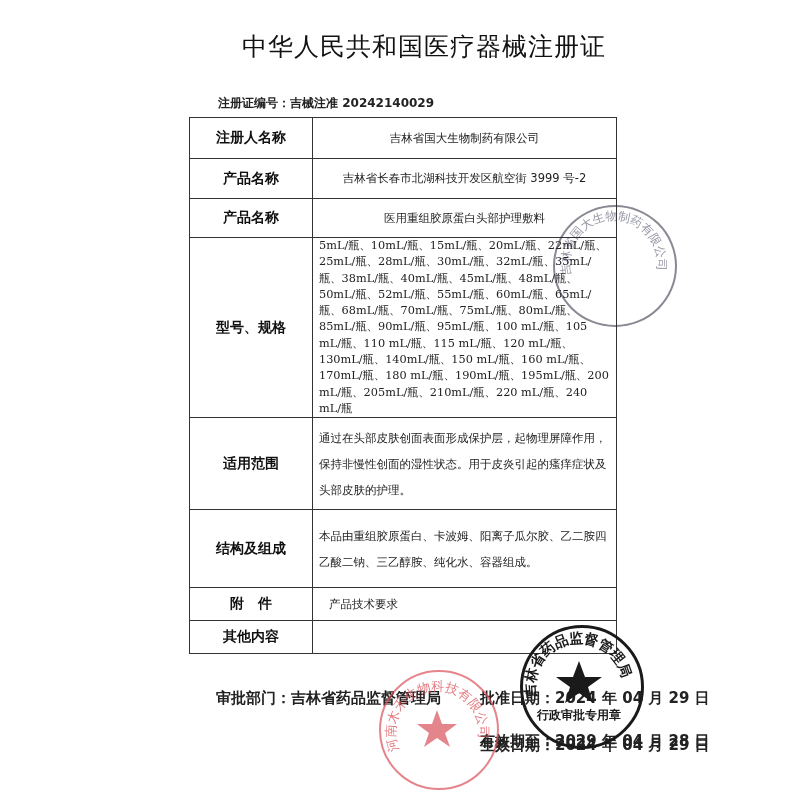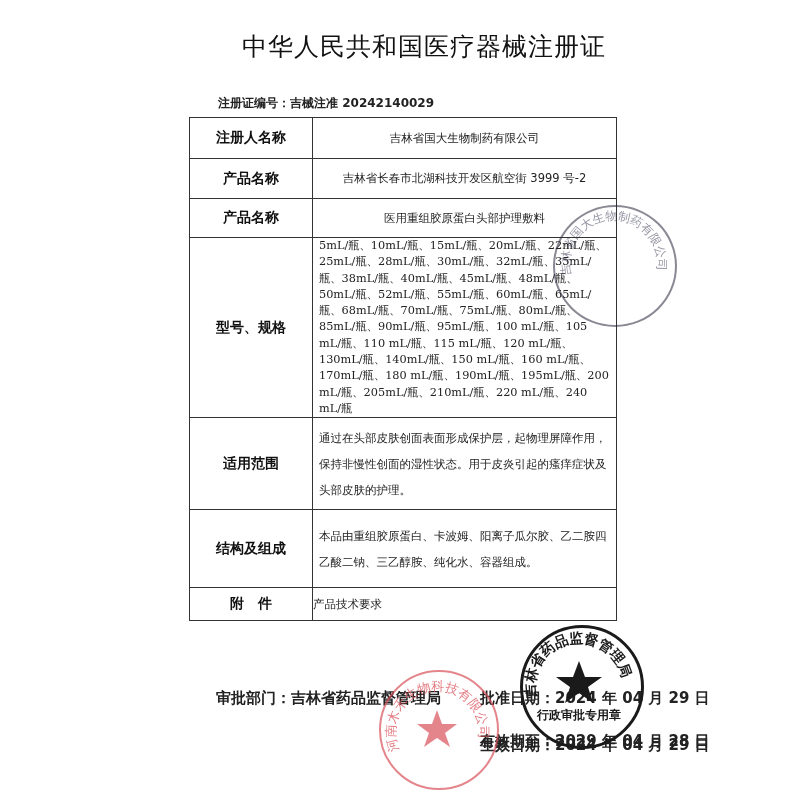--- a/index.html
+++ b/index.html
@@ -20,21 +20,21 @@
     border-collapse: collapse; table-layout: fixed;
   }
   table.cert td {
     border: 1.5px solid #333; padding: 0;
   }
   td.lab {
     width: 122px; text-align: center; font-weight: bold; font-size: 14px; color: #111;
   }
   td.val { font-size: 11.5px; color: #222; }
   td.val.center { text-align: center; }
-  td.val.left { text-align: left; padding: 0 0; }
+  td.val.left { text-align: left; padding: 0 16px; }
   td.val.spec { font-family: "DejaVu Serif", "Liberation Serif", serif; font-size: 11.3px; line-height: 16.3px; padding: 0 6px; }
   td.val.para { line-height: 26px; padding: 0 6px; font-size: 11.5px; }
   .footer { position: absolute; font-size: 15px; font-weight: bold; color: #222; text-align: right; }
   .stamp { position: absolute; border-radius: 50%; }
 </style>
 </head>
 <body>
 
 <div class="title">中华人民共和国医疗器械注册证</div>
 
@@ -64,20 +64,24 @@
     <td class="lab">适用范围</td>
     <td class="val para">通过在头部皮肤创面表面形成保护层，起物理屏障作用，保持非慢性创面的湿性状态。用于皮炎引起的瘙痒症状及头部皮肤的护理。</td>
   </tr>
   <tr style="height:78px">
     <td class="lab">结构及组成</td>
     <td class="val para">本品由重组胶原蛋白、卡波姆、阳离子瓜尔胶、乙二胺四乙酸二钠、三乙醇胺、纯化水、容器组成。</td>
   </tr>
   <tr style="height:33px">
     <td class="lab">附　件</td>
     <td class="val left">产品技术要求</td>
+  </tr>
+  <tr style="height:33px">
+    <td class="lab">其他内容</td>
+    <td class="val left"></td>
   </tr>
 </tbody>
   </table>
 
 <div class="footer" style="left:216px; top:689px;">
   <span>审批部门：</span><span>吉林省药品监督管理局</span>
 </div>
 <div class="footer" style="left:480px; top:689px;">
   <span>批准日期：</span><span>2024 年 04 月 29 日</span>
 </div>

